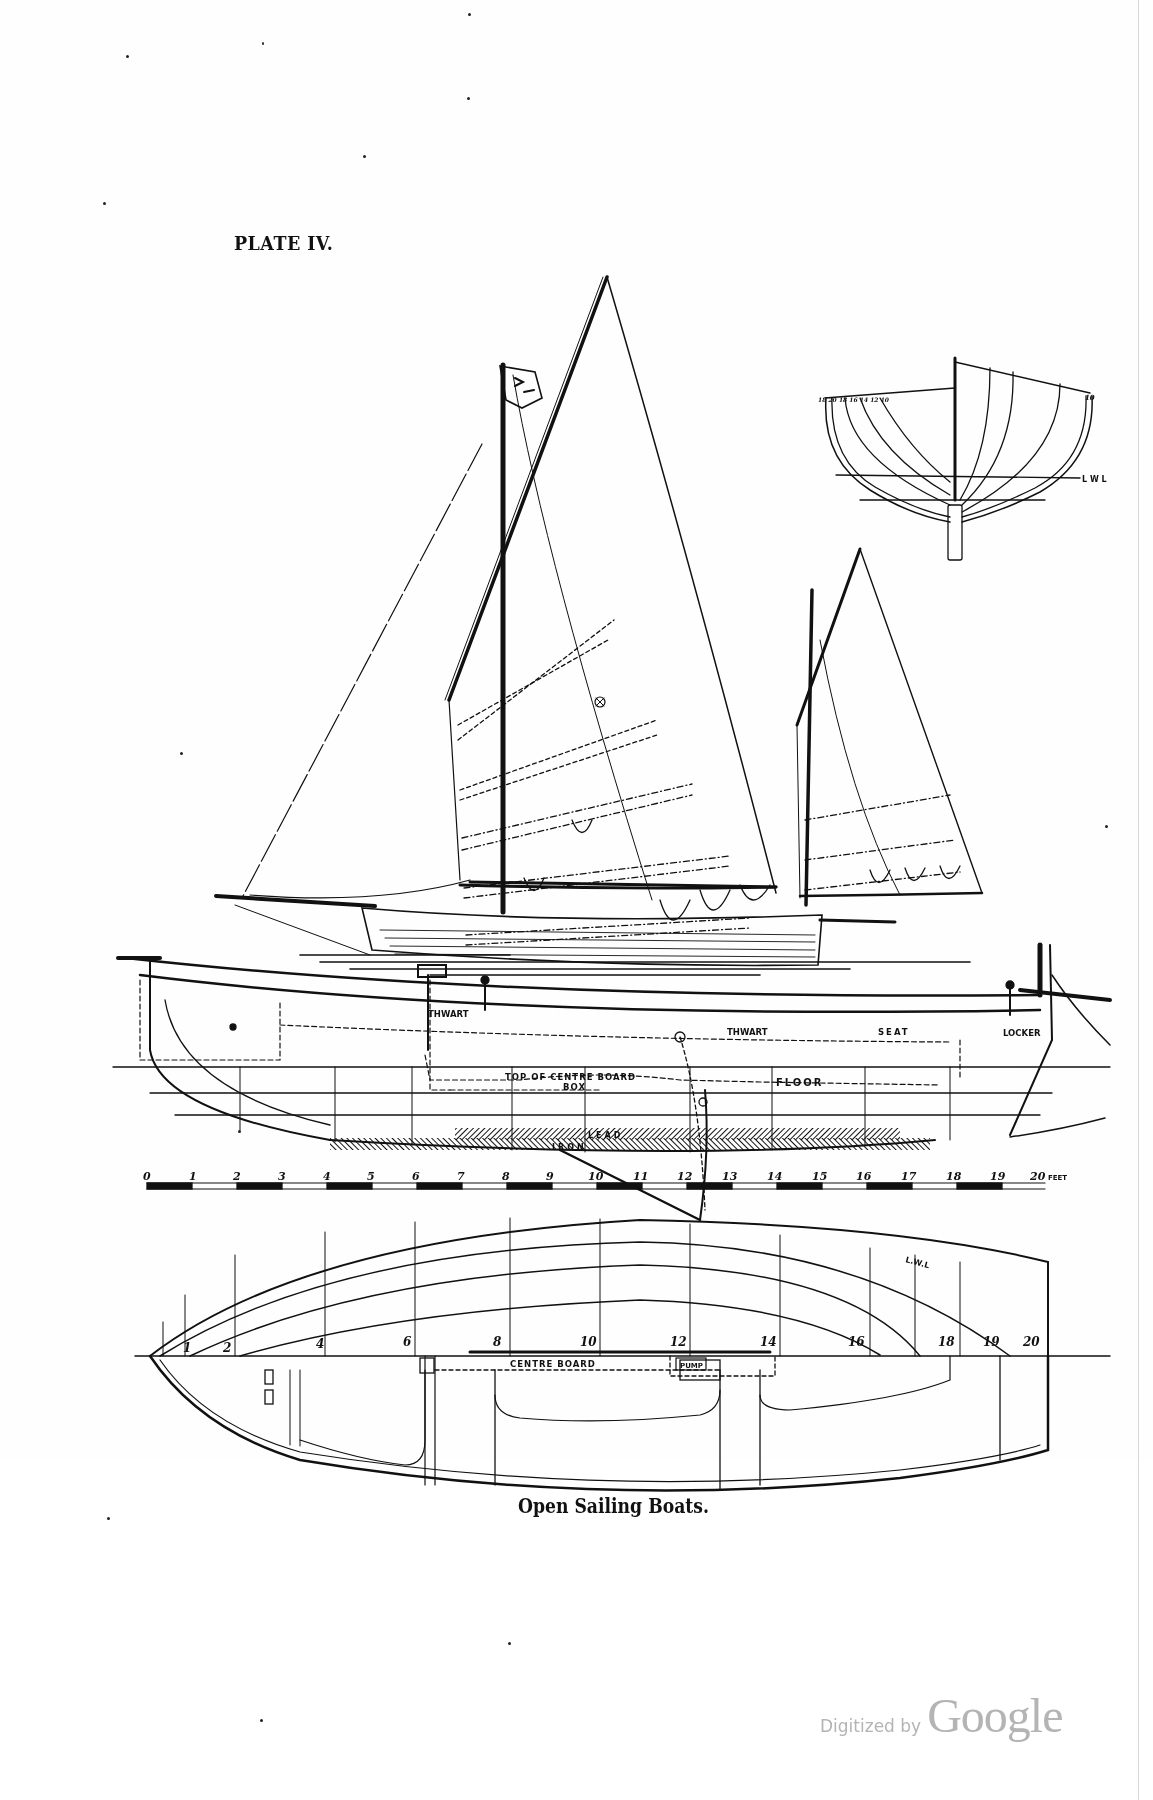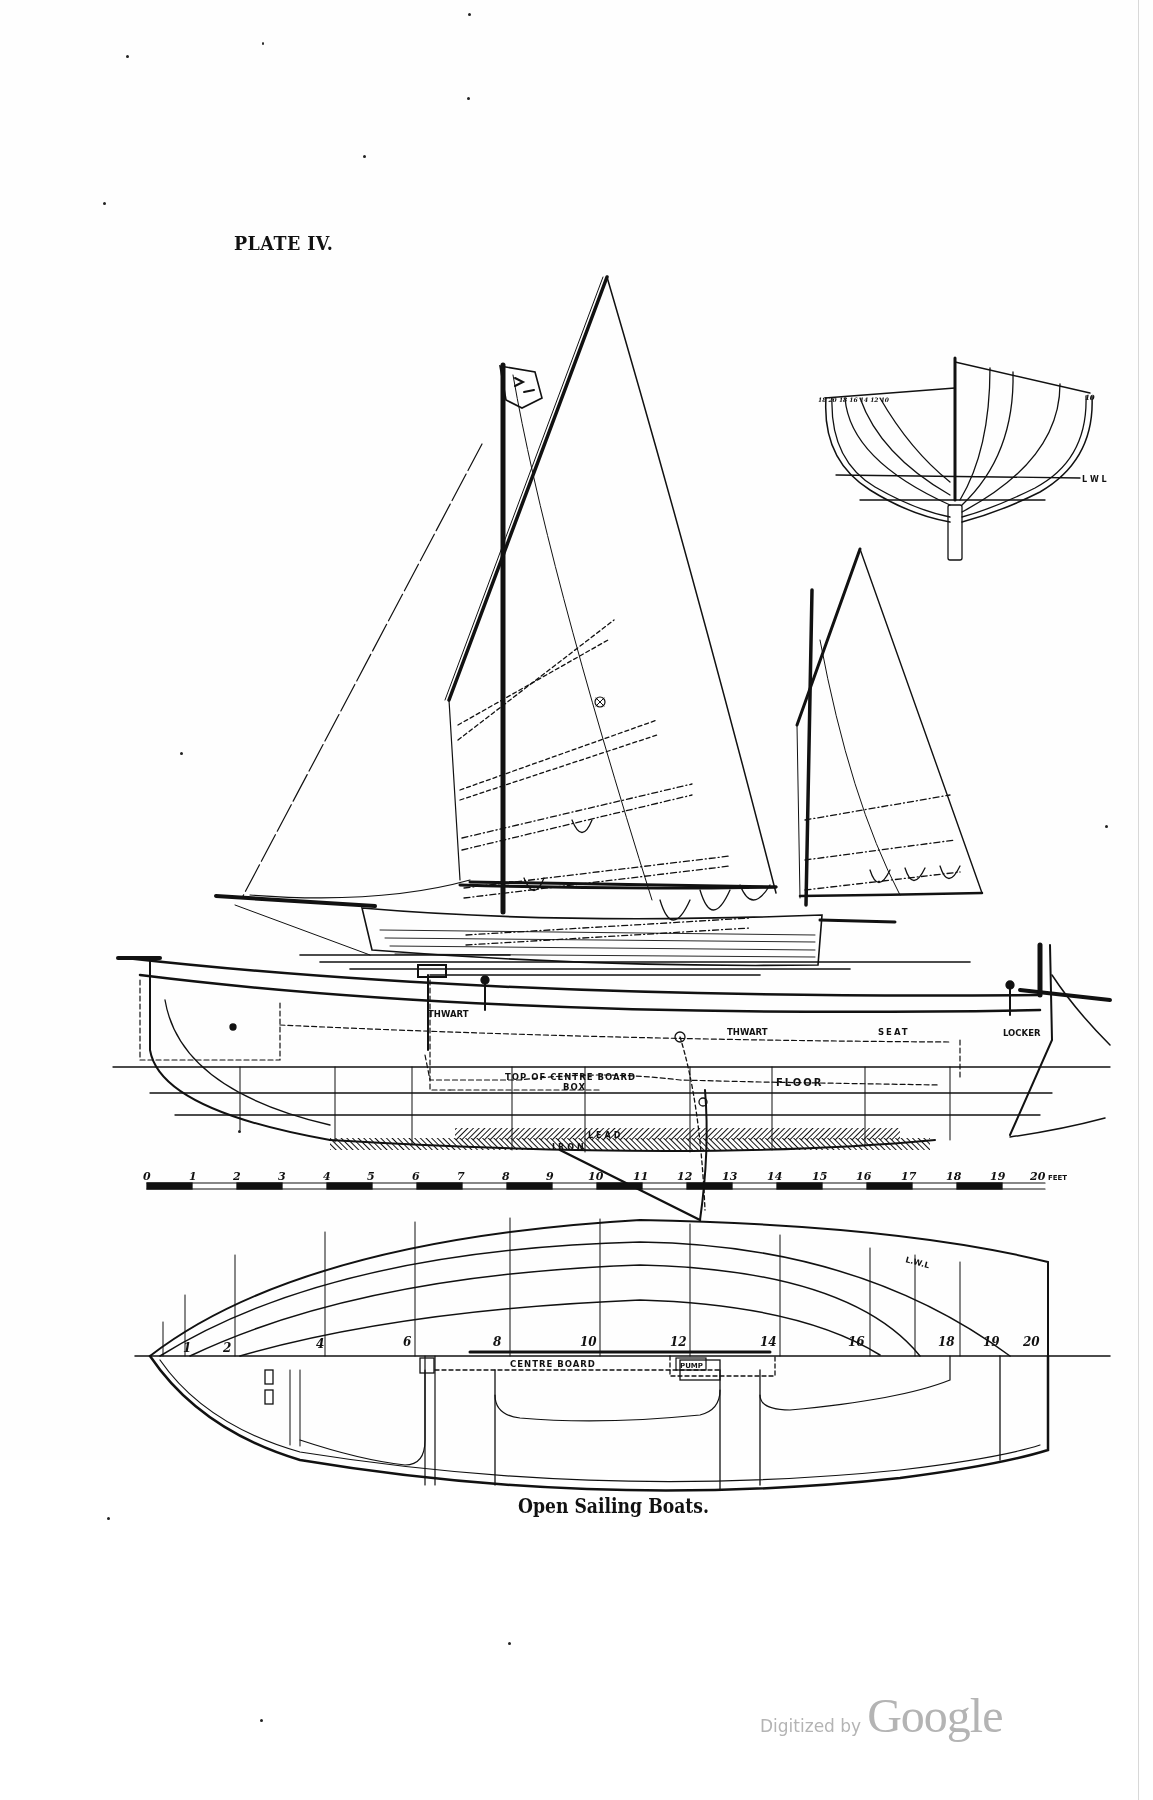--- a/index.html
+++ b/index.html
@@ -4,21 +4,21 @@
 <style>
   html, body { margin: 0; padding: 0; background: #ffffff; }
   body { width: 1153px; height: 1800px; position: relative; overflow: hidden; font-family: "DejaVu Serif", serif; }
   .page { position: absolute; left: 0; top: 0; width: 1153px; height: 1460px; background: #fefefe; }
   .edge { position: absolute; left: 1138px; top: 0; width: 1px; height: 1800px; background: #d8d8d8; }
   .plate-title { position: absolute; left: 234px; top: 232px; font-family: "DejaVu Serif", serif; font-weight: bold; font-size: 19px; letter-spacing: 0.5px; color: #111; transform: scaleX(0.92); transform-origin: left top; }
   .caption { position: absolute; left: 518px; top: 1494px; font-family: "DejaVu Serif", serif; font-weight: bold; font-size: 20px; color: #111; transform: scaleX(0.86); transform-origin: left top; }
   svg.drawing { position: absolute; left: 0; top: 0; }
   .lbl { font-family: "DejaVu Sans", sans-serif; font-weight: bold; fill: #111; }
   .num { font-family: "DejaVu Serif", serif; font-style: italic; font-weight: bold; fill: #111; }
-  .wm { position: absolute; left: 760px; top: 1688px; color: #b4b4b4; display: flex; align-items: baseline; }
+  .wm { position: absolute; left: 820px; top: 1688px; color: #b4b4b4; display: flex; align-items: baseline; }
   .wm-small { font-family: "DejaVu Sans", sans-serif; font-size: 17px; margin-right: 6px; }
   .wm-big { font-family: Liberation Serif, serif; font-size: 48px; letter-spacing: -1px; }
   .speck { position: absolute; width: 3px; height: 3px; background: #222; border-radius: 50%; }
 </style>
 </head>
 <body>
 
 <div class="page">
   <div class="edge"></div>
 

